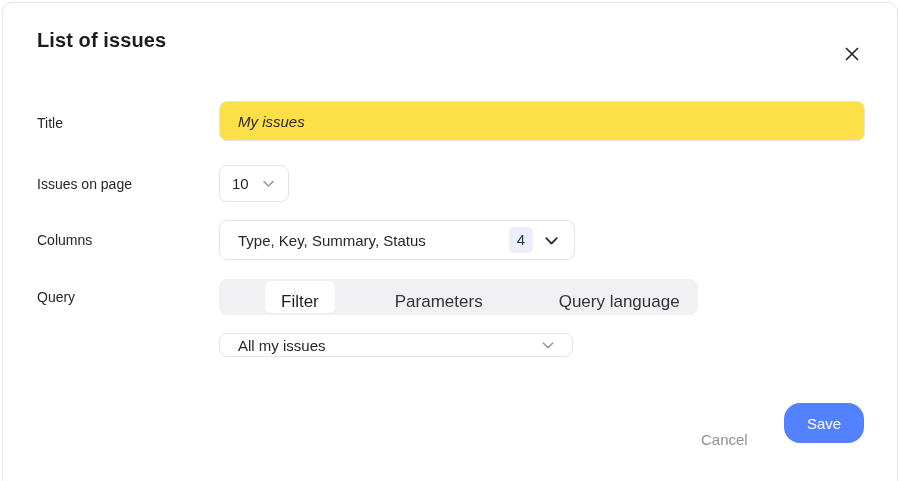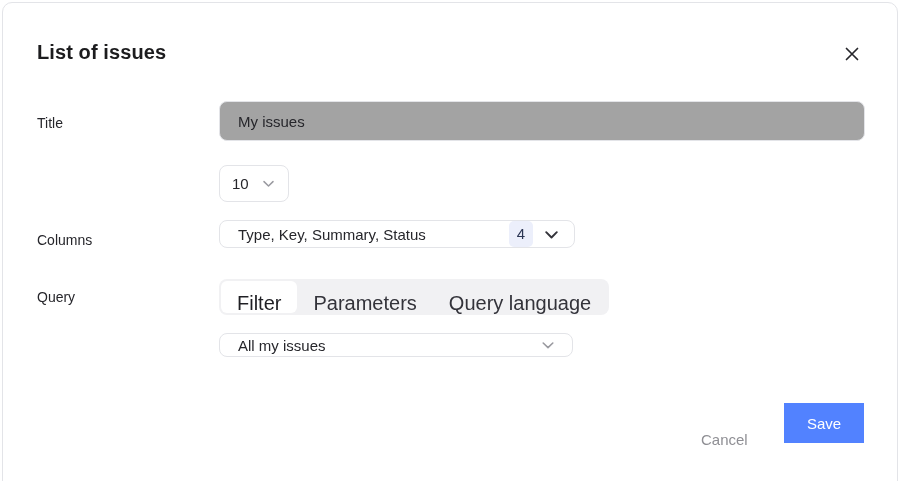--- a/index.html
+++ b/index.html
@@ -21,21 +21,21 @@
     top: 2px;
     right: 2px;
     height: 500px; 
     background: #fff;
     border: 1px solid #e3e4e8;
     border-radius: 10px;
   }
   .dialog-title {
     position: absolute;
     left: 34px;
-    top: 38px;
+    top: 26px;
     font-size: 20px;
     font-weight: 700;
     color: #1c1c1e;
     letter-spacing: 0.1px;
   }
   .close-btn {
     position: absolute;
     right: 32px;
     top: 38px;
     width: 26px;
@@ -61,22 +61,23 @@
     left: 216px;
     top: 98px;
     width: 646px;
     height: 40px;
     border: 1px solid #e3e4e8;
     border-radius: 8px;
     padding: 0 18px;
     font-size: 15px;
     font-family: inherit;
     color: #26262b;
-    background: #a3a3a3;
+    background: #fde047;
     outline: none;
+    font-style: italic;
   }
   
   .select-box {
     position: absolute;
     background: #fff;
     border: 1px solid #e3e4e8;
     border-radius: 8px;
     display: flex;
     align-items: center;
     font-size: 15px;
@@ -87,21 +88,21 @@
   .chev-gray { color: #9a9aa0; }
   .chev-dark { color: #33333a; }
   .pagesize-select {
     left: 216px; top: 162px;
     width: 70px; height: 37px;
     padding: 0 12px;
     justify-content: space-between;
   }
   .columns-select {
     left: 216px; top: 217px;
-    width: 356px; height: 28px;
+    width: 356px; height: 40px;
     padding: 0 14px 0 18px;
   }
   .columns-select .value { flex: 1 1 auto; }
   .count-badge {
     display: inline-block;
     min-width: 24px;
     height: 26px;
     line-height: 26px;
     text-align: center;
     background: #eceffb;
@@ -121,25 +122,26 @@
     display: inline-flex;
     align-items: center;
     padding: 2px;
   }
   .segment {
     height: 32px;
     border: none;
     background: transparent;
     border-radius: 6px;
     font-family: inherit;
-    font-size: 20px;
+    font-size: 17px;
     color: #33333a;
     padding: 11px 16px;
     cursor: pointer;
     white-space: nowrap;
+    margin-left: 44px;
   }
   .segment.selected {
     background: #fff;
     color: #1f1f24;
   }
   .filter-select {
     left: 216px; top: 330px;
     width: 354px; height: 24px;
     padding: 0 16px 0 18px;
     justify-content: space-between;
@@ -155,21 +157,21 @@
     font-family: inherit;
     font-size: 15px;
     color: #8f8f94;
     cursor: pointer;
   }
   .save-btn {
     position: absolute;
     left: 781px; top: 400px;
     width: 80px; height: 40px;
     border: none;
-    border-radius: 0;
+    border-radius: 16px;
     font-family: inherit;
     font-size: 15px;
     color: #fff;
     cursor: pointer;
   }
 </style>
 </head>
 <body>
 
 <div class="stage">
@@ -181,20 +183,21 @@
       <span style="display:flex">
         <svg width="16" height="16" viewBox="0 0 16 16">
             <path d="M2.5 2.5 L13.5 13.5 M13.5 2.5 L2.5 13.5" stroke="currentColor" stroke-width="1.7" stroke-linecap="round" fill="none"></path>
           </svg>
       </span>
     </button>
 
     <div class="row-label" style="top:110px">Title</div>
     <input class="title-input" type="text" value="My issues" style="">
 
+    <div class="row-label" style="top:171px">Issues on page</div>
     <div class="select-box pagesize-select">
       <span>10</span>
       <span class="chev chev-gray">
         <svg width="15" height="15" viewBox="0 0 16 16">
             <path d="M3.2 6 L8 10.6 L12.8 6" fill="none" stroke="currentColor" stroke-width="1.6" stroke-linecap="round" stroke-linejoin="round"></path>
           </svg>
       </span>
     </div>
 
     <div class="row-label" style="top:227px">Columns</div>

